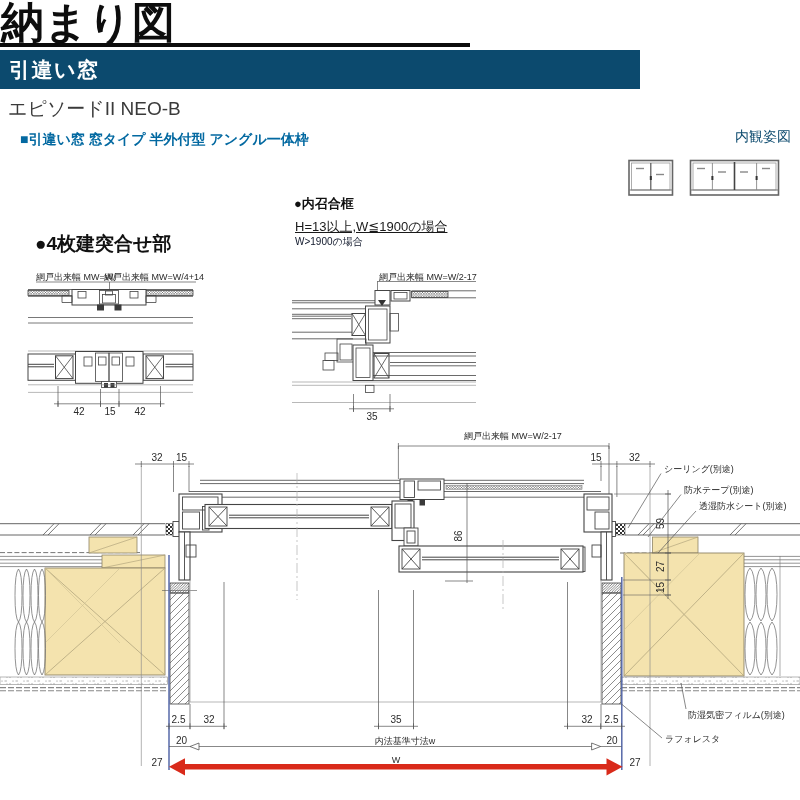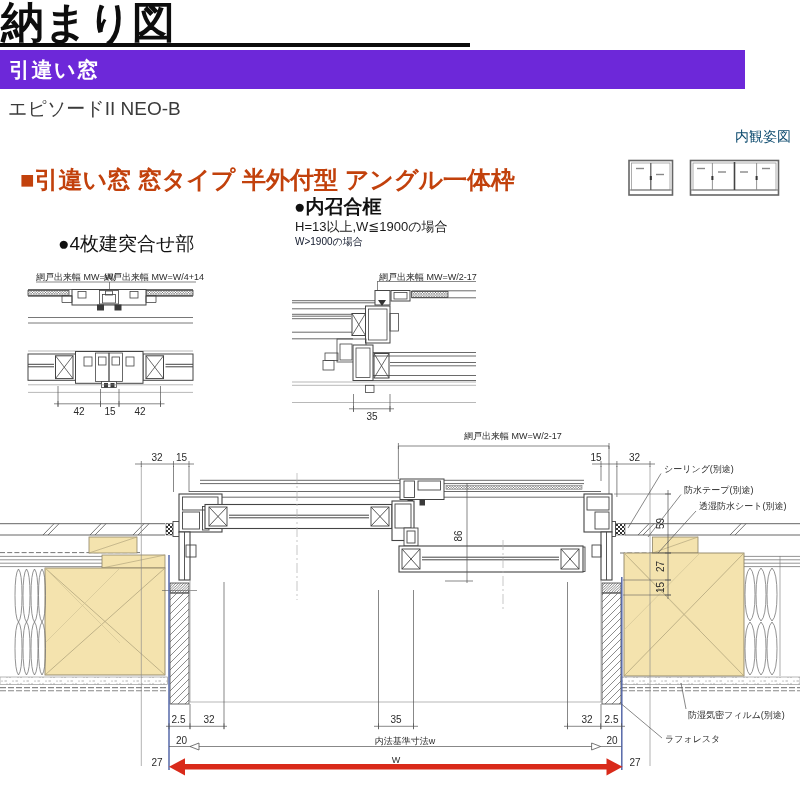--- a/index.html
+++ b/index.html
@@ -3,28 +3,28 @@
 <meta charset="utf-8">
 <style>
   html,body{margin:0;padding:0;}
   body{
     width:800px;height:800px;position:relative;background:#ffffff;overflow:hidden;
     font-family:"Liberation Sans", sans-serif;color:#111;
   }
   .abs{position:absolute;line-height:1;}
   #page-title{left:1px;top:1px;font-size:43px;font-weight:700;letter-spacing:0;color:#0d0d0d;}
   #title-underline{left:0;top:43px;width:470px;height:4px;background:#0c0c0c;}
-  #banner{left:0;top:50px;width:745px;height:39px;background:#6d28d9;}
+  #banner{left:0;top:50px;width:640px;height:39px;background:#0c4a6e;}
   #banner-label{left:9px;top:9px;font-size:21px;font-weight:700;color:#ffffff;letter-spacing:1.5px;}
   #product-name{left:8px;top:99px;font-size:19px;color:#3a3a3a;}
-  #spec-line{left:20px;top:132px;font-size:24px;font-weight:700;color:#c2410c;margin-top:36px;}
+  #spec-line{left:20px;top:132px;font-size:14px;font-weight:700;color:#0369a1;}
   #elevation-caption{left:735px;top:129px;font-size:14px;color:#0c4a6e;}
-  #butt-joint-title{left:35px;top:234px;font-size:19px;font-weight:400;margin-left:23px;}
-  #meeting-title{left:294px;top:197px;font-size:19px;font-weight:700;}
-  #meeting-cond1{left:295px;top:220px;font-size:13px;color:#1a1a1a;}
+  #butt-joint-title{left:35px;top:234px;font-size:19px;font-weight:700;}
+  #meeting-title{left:294px;top:197px;font-size:13px;font-weight:700;}
+  #meeting-cond1{left:295px;top:220px;font-size:13px;color:#1a1a1a;text-decoration:underline;}
   #meeting-cond2{left:295px;top:237px;font-size:10px;color:#0f172a;}
   svg{position:absolute;overflow:visible;}
   svg text{font-family:"Liberation Sans", sans-serif;fill:#2b2b2b;}
   .dim{font-size:10px;}
   .dimsmall{font-size:10px;}
   .lbl{font-size:9px;}
   .lbl9{font-size:9px;}
 </style>
 </head>
 <body>

